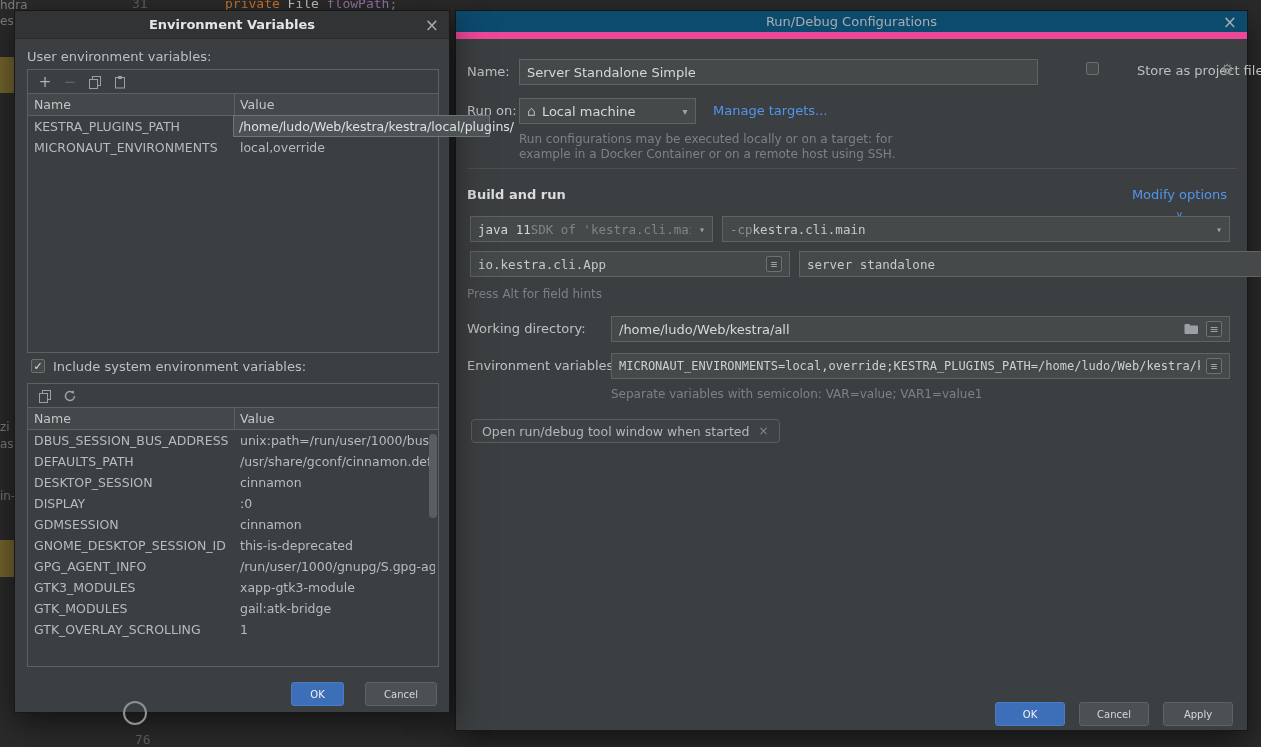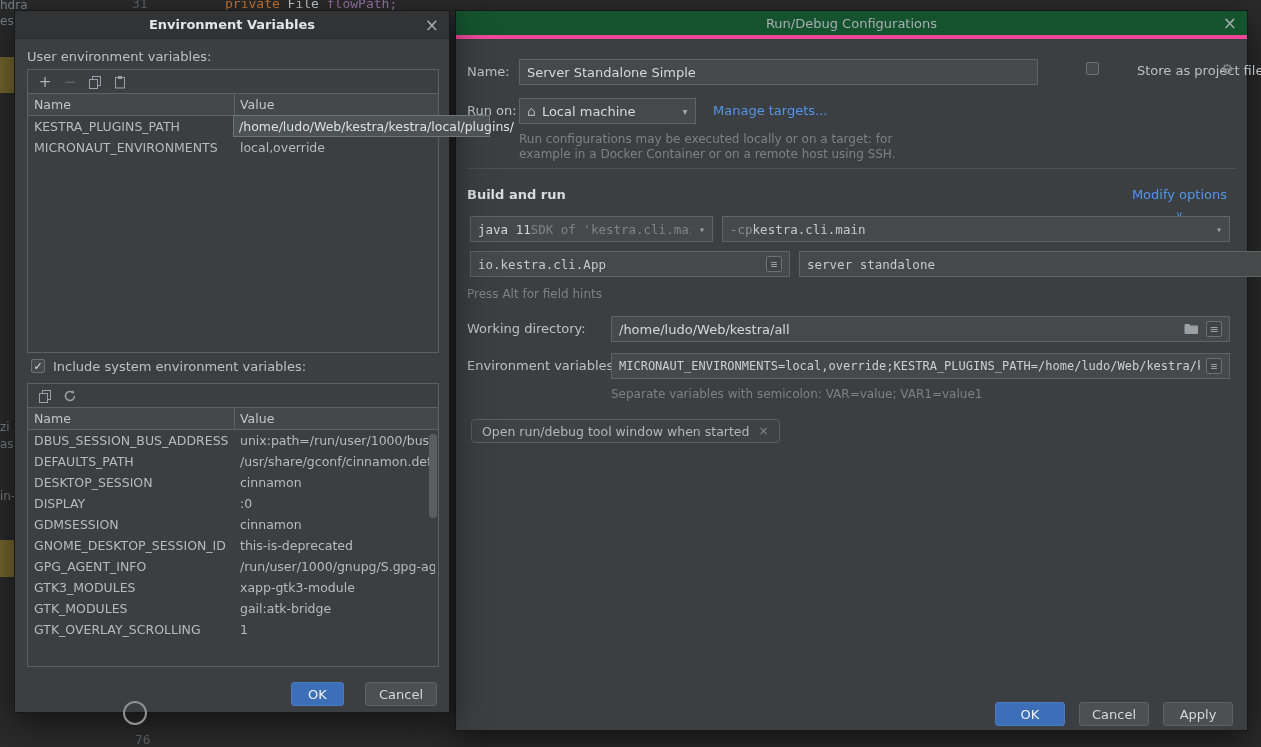--- a/index.html
+++ b/index.html
@@ -58,21 +58,21 @@
                    background:#4d5254; border:1px solid #707476; display:flex; align-items:center;
                    padding:8px 5px; font-size:12.5px; color:#dde0e2; white-space:nowrap; }
 
   .checkbox { position:absolute; width:14px; height:14px; background:#45494a; border:1px solid #6b7073;
               border-radius:2px; display:flex; align-items:center; justify-content:center;
               color:#e2e5e7; font-size:11px; line-height:1; }
 
   .scrollbar { position:absolute; right:1px; width:8px; border-radius:4px; background:#5a5e60; }
 
   .btn { position:absolute; height:24px; display:flex; align-items:center; justify-content:center;
-         font-size:13px; border-radius:3px; cursor:default; }
+         font-size:10px; border-radius:3px; cursor:default; }
   .btn-blue { background:#3c6fb7; border:1px solid #4a7cc4; color:#f2f4f6; }
   .btn-gray { background:#4c5053; border:1px solid #5e6264; color:#d5d7d9; }
 
   .chip { position:absolute; height:24px; display:inline-flex; align-items:center; padding:0 10px;
           border:1px solid #5a5e60; border-radius:4px; background:#3f4244; color:#b4b7b9;
           font-size:12.5px; white-space:nowrap; }
   .chip .x { margin-left:9px; color:#85898b; font-size:12px; }
 
   .halo { position:absolute; left:123px; top:701px; width:24px; height:24px; border:2px solid #8d9194;
           border-radius:50%; z-index:60; }
@@ -91,21 +91,21 @@
   <div class="abs gutter-block" style="top:57px; height:36px;"></div>
   <div class="abs gutter-block" style="top:540px; height:37px;"></div>
 
   <div class="abs frag" style="top:-2px;">hdra</div>
   <div class="abs frag" style="top:14px;">es</div>
   <div class="abs frag" style="top:420px;">zi</div>
   <div class="abs frag" style="top:437px;">ast</div>
   <div class="abs frag" style="top:489px;">in-</div>
 
   <div class="dialog" style="left:455px; top:10px; width:793px; height:721px; z-index:20;">
-    <div class="titlebar" style="background:#14532d; border-bottom:4px solid #ec4899;">
+    <div class="titlebar" style="background:#0c4a6e; border-bottom:7px solid #ec4899;">
       <span style="font-size:13px; color:#a9adb0;">Run/Debug Configurations</span>
       <span class="dlg-close">×</span>
     </div>
 
     <div class="lbl" style="left:11px; top:53px;">Name:</div>
     <div class="field" style="left:63px; top:48px; width:519px;">
       <span>Server Standalone Simple</span>
     </div>
 
     <div class="checkbox" style="left:630px; top:51px; width:13px; height:13px;"></div>

